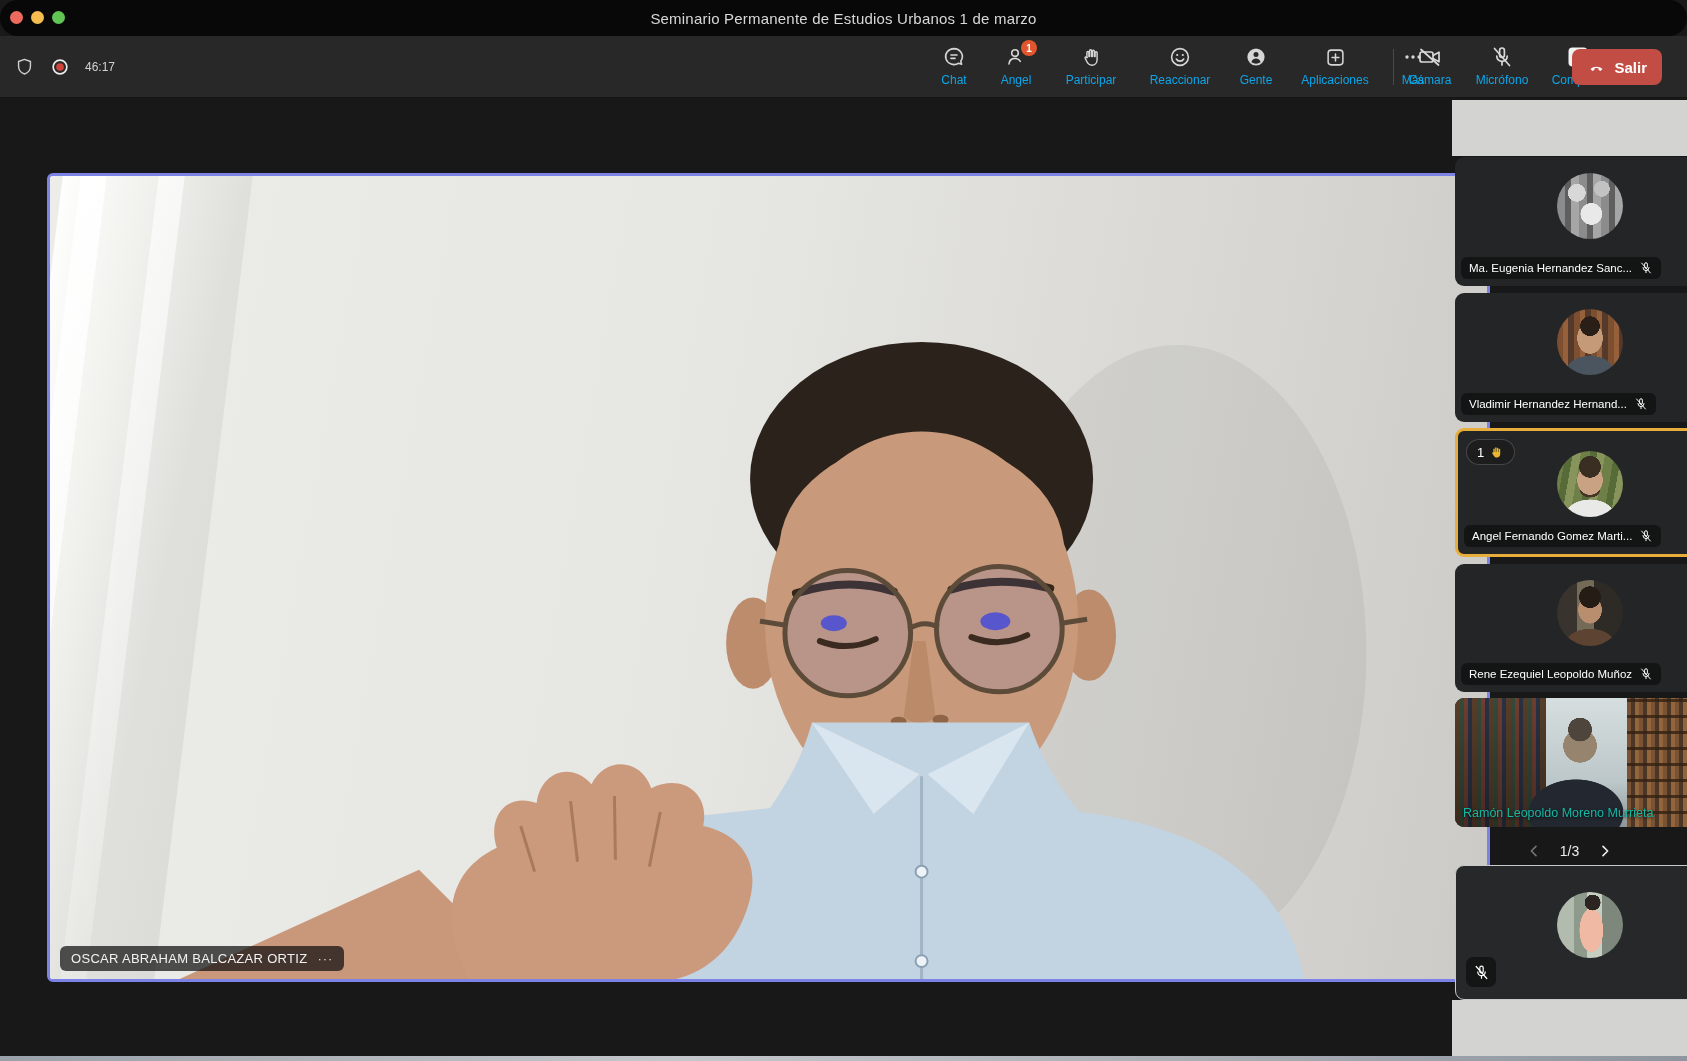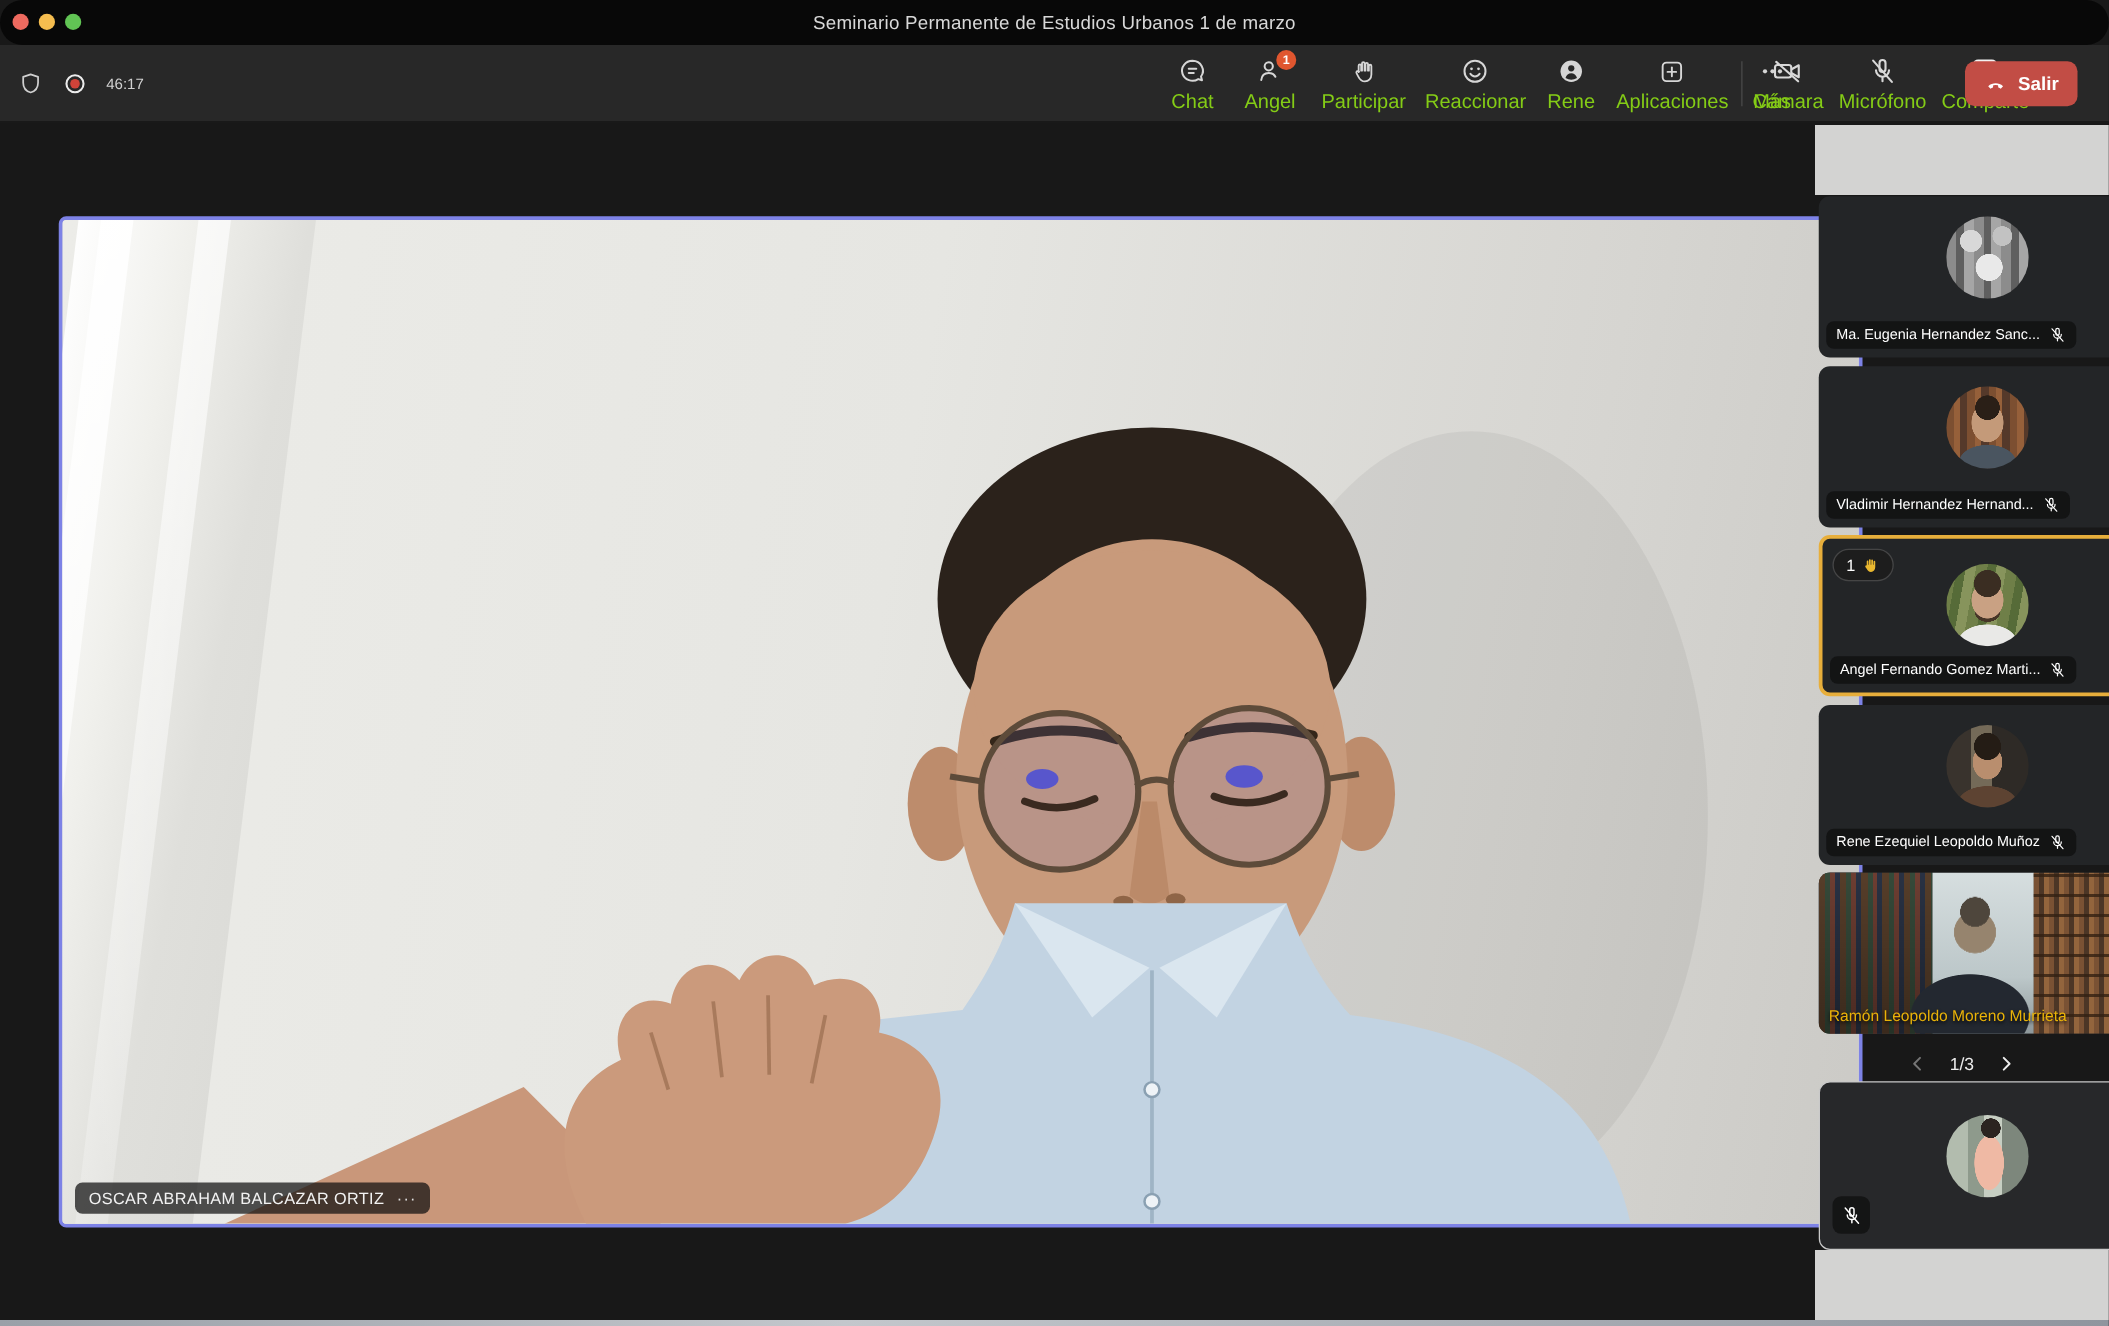--- a/index.html
+++ b/index.html
@@ -16,21 +16,21 @@
   .win-title { color:#d8d8d8; font-size:15px; letter-spacing:.2px; }
 
   
   .toolbar { position:absolute; left:0; top:36px; width:1687px; height:62px; background:#282828;
     border-bottom:1px solid #151515; }
   .tb-left { position:absolute; left:14px; top:0; height:62px; display:flex; align-items:center; gap:15px; }
   .timer { color:#d2d2d2; font-size:12px; }
   .tb-center { position:absolute; left:930px; top:0; height:62px; display:flex; align-items:flex-start; gap:12px; padding-top:8px; }
   .tb-btn { display:flex; flex-direction:column; align-items:center; justify-content:flex-start; gap:3px;
     color:#d6d6d6; cursor:default; }
-  .tb-btn .lbl { font-size:16px; white-space:nowrap; color:#84cc16; }
+  .tb-btn .lbl { font-size:12px; white-space:nowrap; color:#0ea5e9; }
   .icon-wrap { position:relative; height:26px; display:flex; align-items:center; justify-content:center; }
   .badge { position:absolute; top:-4px; right:-9px; min-width:16px; height:16px; border-radius:9px;
     background:#e0562f; color:#fff; font-size:10px; font-weight:bold; display:flex; align-items:center;
     justify-content:center; padding:0 4px; }
   .tb-divider { position:absolute; left:1393px; top:13px; width:1px; height:36px; background:#4a4a4a; }
   .tb-devices { position:absolute; left:1402px; top:0; height:62px; display:flex; align-items:flex-start; gap:12px; padding-top:8px; }
   .leave-btn { position:absolute; right:25px; top:13px; height:36px; background:#c24d45; border-radius:8px;
     display:flex; align-items:center; gap:8px; padding:0 15px; color:#fff; font-size:15px; font-weight:bold; cursor:default; }
 
   
@@ -77,21 +77,21 @@
       repeating-linear-gradient(90deg,#6b4a2f 0 5px,#3f5a44 5px 9px,#8a4a3a 9px 13px,#2e3a52 13px 17px); }
   .r-center { position:absolute; left:34%; top:0; width:30%; height:100%;
     background:linear-gradient(#d6dedf,#bcc7c9 65%,#8d979a); }
   .r-right { position:absolute; left:64%; top:0; width:36%; height:100%;
     background:repeating-linear-gradient(0deg, rgba(0,0,0,0) 0 13px, rgba(50,32,18,.8) 13px 16px),
       repeating-linear-gradient(90deg,#7a5234 0 4px,#4c3626 4px 8px,#93653d 8px 12px); }
   .r-person { position:absolute; left:20%; top:10%; width:50%; height:90%;
     background:radial-gradient(circle 12px at 53% 16%, #4e463c 98%, transparent),
       radial-gradient(circle 17px at 53% 30%, #96846e 98%, transparent),
       radial-gradient(ellipse 48px 34px at 50% 88%, #232830 98%, transparent); }
-  .r-name { position:absolute; left:8px; bottom:7px; color:#eab308; font-size:12.5px;
+  .r-name { position:absolute; left:8px; bottom:7px; color:#14b8a6; font-size:12.5px;
     text-shadow:0 1px 3px rgba(0,0,0,.85); white-space:nowrap; }
 
   
   .av-eugenia { background:
     radial-gradient(circle 9px at 30% 30%, #d8d8d8 97%, transparent),
     radial-gradient(circle 8px at 68% 24%, #c2c2c2 97%, transparent),
     radial-gradient(circle 11px at 52% 62%, #e9e9e9 97%, transparent),
     repeating-linear-gradient(90deg,#8c8c8c 0 8px,#5f5f5f 8px 14px,#a6a6a6 14px 22px); }
   .av-vladimir { background:
     radial-gradient(circle 10px at 50% 26%, #2a1f17 97%, transparent),
@@ -202,21 +202,21 @@
         <span class="lbl">Reaccionar</span>
       </div>
       <div class="tb-btn" style="min-width:48px">
         <span class="icon-wrap">
           <svg width="24" height="24" viewBox="0 0 24 24">
               <circle cx="12" cy="12" r="8.6" fill="#d6d6d6"></circle>
               <circle cx="12" cy="9.6" r="2.5" fill="#282828"></circle>
               <path d="M7.4 17.3c.6-2.6 2.5-3.8 4.6-3.8s4 1.2 4.6 3.8a8.6 8.6 0 0 1-9.2 0z" fill="#282828"></path>
             </svg>
         </span>
-        <span class="lbl">Rene</span>
+        <span class="lbl">Gente</span>
       </div>
       <div class="tb-btn" style="min-width:86px">
         <span class="icon-wrap">
           <svg width="23" height="23" viewBox="0 0 24 24">
               <rect x="4.3" y="4.3" width="15.4" height="15.4" rx="3.2" fill="none" stroke="#d6d6d6" stroke-width="1.6"></rect>
               <line x1="12" y1="8.4" x2="12" y2="15.6" stroke="#d6d6d6" stroke-width="1.6" stroke-linecap="round"></line>
               <line x1="8.4" y1="12" x2="15.6" y2="12" stroke="#d6d6d6" stroke-width="1.6" stroke-linecap="round"></line>
             </svg>
         </span>
         <span class="lbl">Aplicaciones</span>

